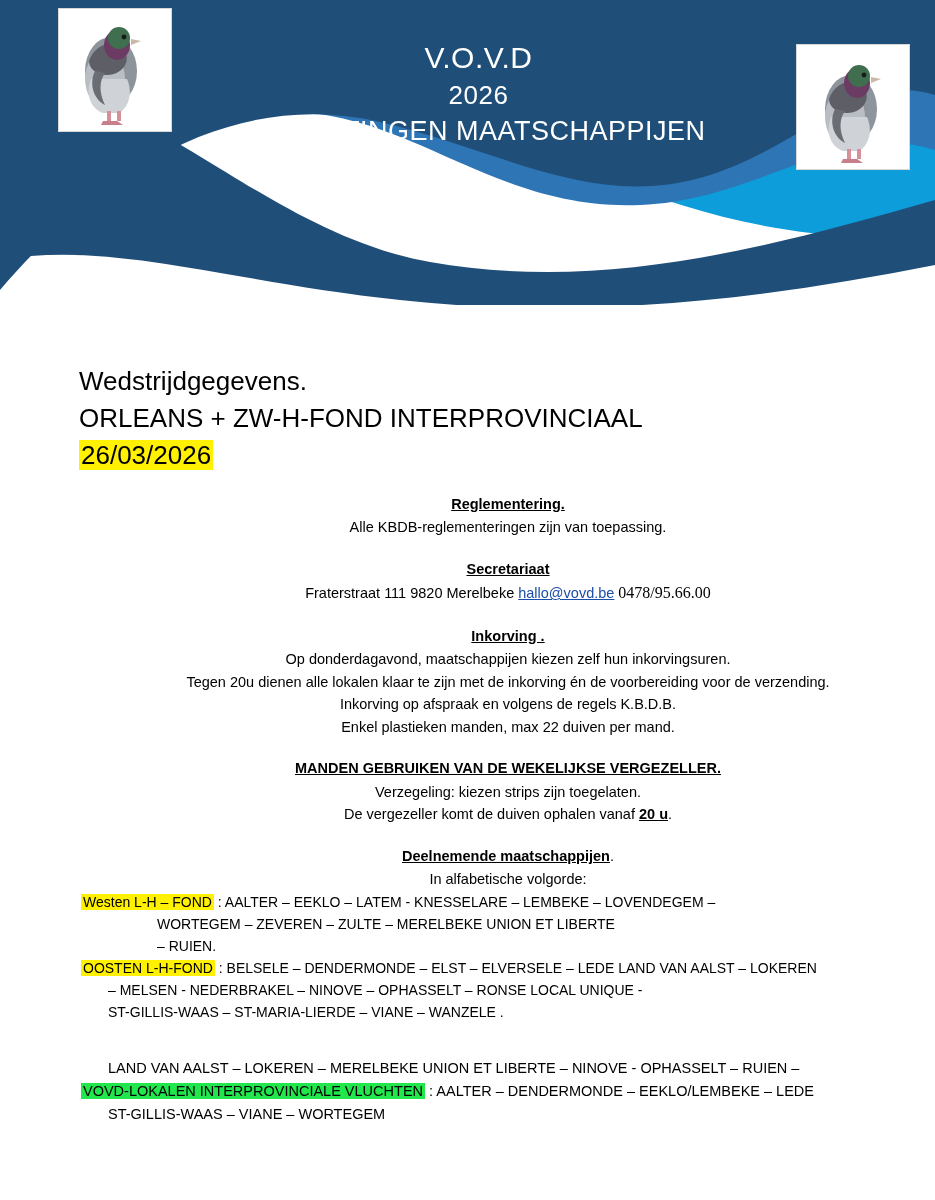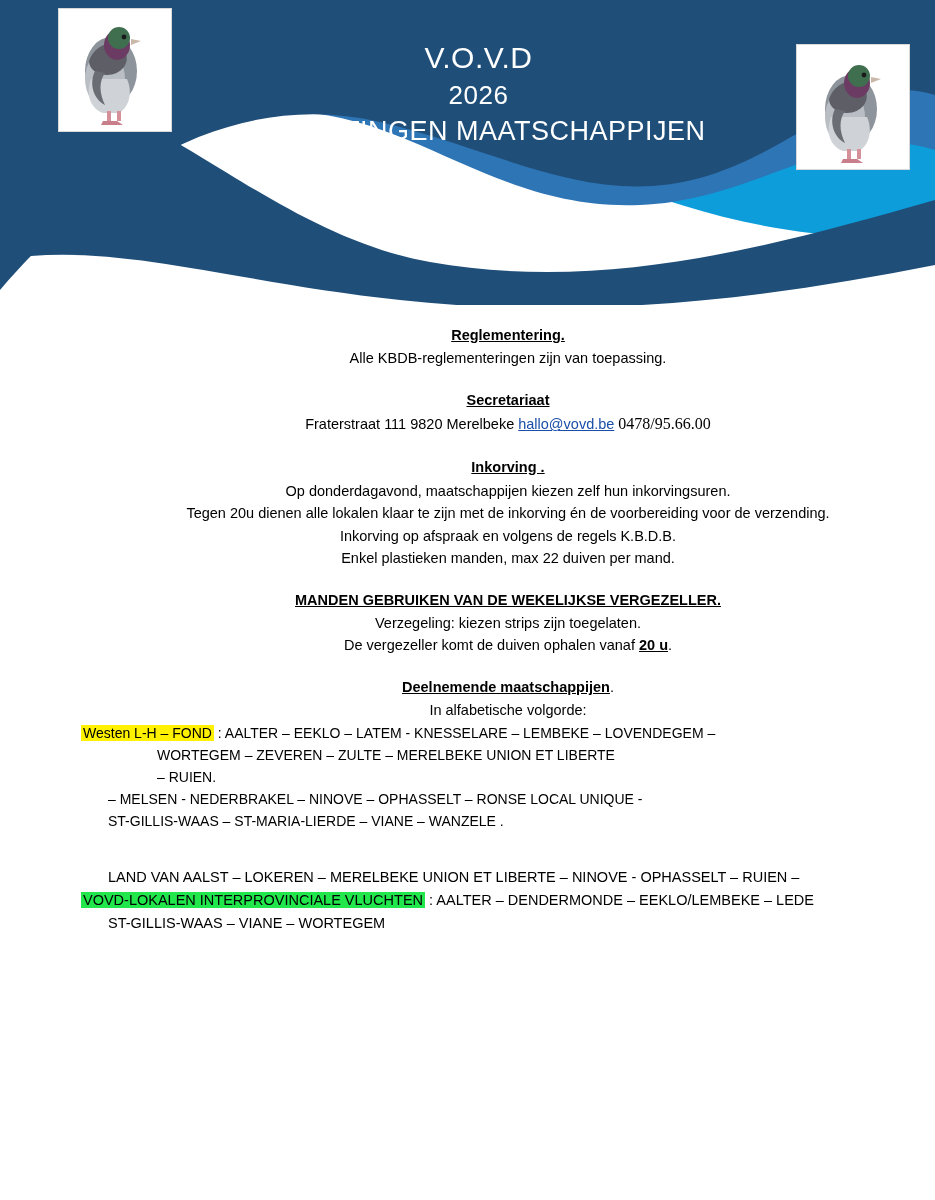--- a/index.html
+++ b/index.html
@@ -213,20 +213,25 @@
       <path d="M38,64 C32,76 36,92 48,98 C42,86 42,74 48,66 Z" fill="#6a6d74"></path>
       <rect x="50" y="104" width="4" height="10" fill="#d6909a"></rect>
       <rect x="60" y="104" width="4" height="10" fill="#d6909a"></rect>
       <path d="M46,114 L60,114 L66,118 L44,118 Z" fill="#c97f8b"></path>
     </svg>
   </div>
 </div>
 
 <div class="content">
 
+  <div class="doc-head">
+    <div class="h1">Wedstrijdgegevens.</div>
+    <div class="h1">ORLEANS + ZW-H-FOND INTERPROVINCIAAL</div>
+    <div class="h1"><span class="hl-yellow">26/03/2026</span></div>
+  </div>
 
   <div class="section">
     <div><span class="sec-title">Reglementering.</span></div>
     <p>Alle KBDB-reglementeringen zijn van toepassing.</p>
   </div>
 
   <div class="section">
     <div><span class="sec-title">Secretariaat</span></div>
     <p>
       <span>Fraterstraat 111  9820 Merelbeke </span><a class="link" href="#">hallo@vovd.be</a><span class="serif"> 0478/95.66.00</span>
@@ -258,20 +263,23 @@
 
   <div class="listing">
     <div class="listing-row">
       <span class="hl-yellow">Westen L-H – FOND</span><span> : </span><span>AALTER – EEKLO – LATEM - KNESSELARE – LEMBEKE – LOVENDEGEM  –</span>
     </div>
     <div class="listing-row indent-1">WORTEGEM – ZEVEREN – ZULTE – MERELBEKE UNION ET LIBERTE</div>
     <div class="listing-row indent-2">– RUIEN.</div>
   </div>
 
   <div class="listing">
+    <div class="listing-row">
+      <span class="hl-yellow">OOSTEN L-H-FOND</span><span> : </span><span>BELSELE – DENDERMONDE – ELST – ELVERSELE – LEDE LAND VAN AALST – LOKEREN</span>
+    </div>
     <div class="listing-row indent-3">– MELSEN -  NEDERBRAKEL – NINOVE – OPHASSELT – RONSE LOCAL UNIQUE -</div>
     <div class="listing-row indent-3">ST-GILLIS-WAAS – ST-MARIA-LIERDE – VIANE – WANZELE  .</div>
   </div>
 
   <div class="vovd-block">
     <div class="listing-row indent-3">LAND VAN  AALST – LOKEREN – MERELBEKE UNION ET LIBERTE – NINOVE - OPHASSELT – RUIEN –</div>
     <div class="listing-row">
       <span class="hl-green">VOVD-LOKALEN INTERPROVINCIALE VLUCHTEN</span><span> : </span><span>AALTER – DENDERMONDE – EEKLO/LEMBEKE  – LEDE</span>
     </div>
     <div class="listing-row indent-3">ST-GILLIS-WAAS – VIANE – WORTEGEM</div>

